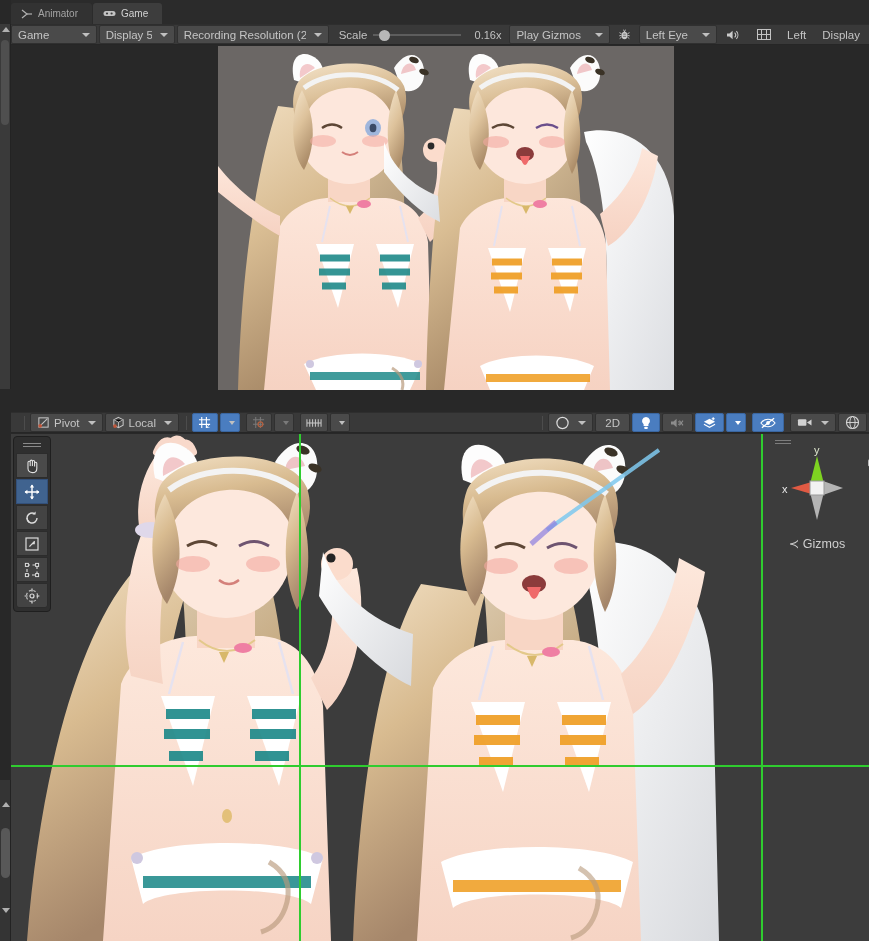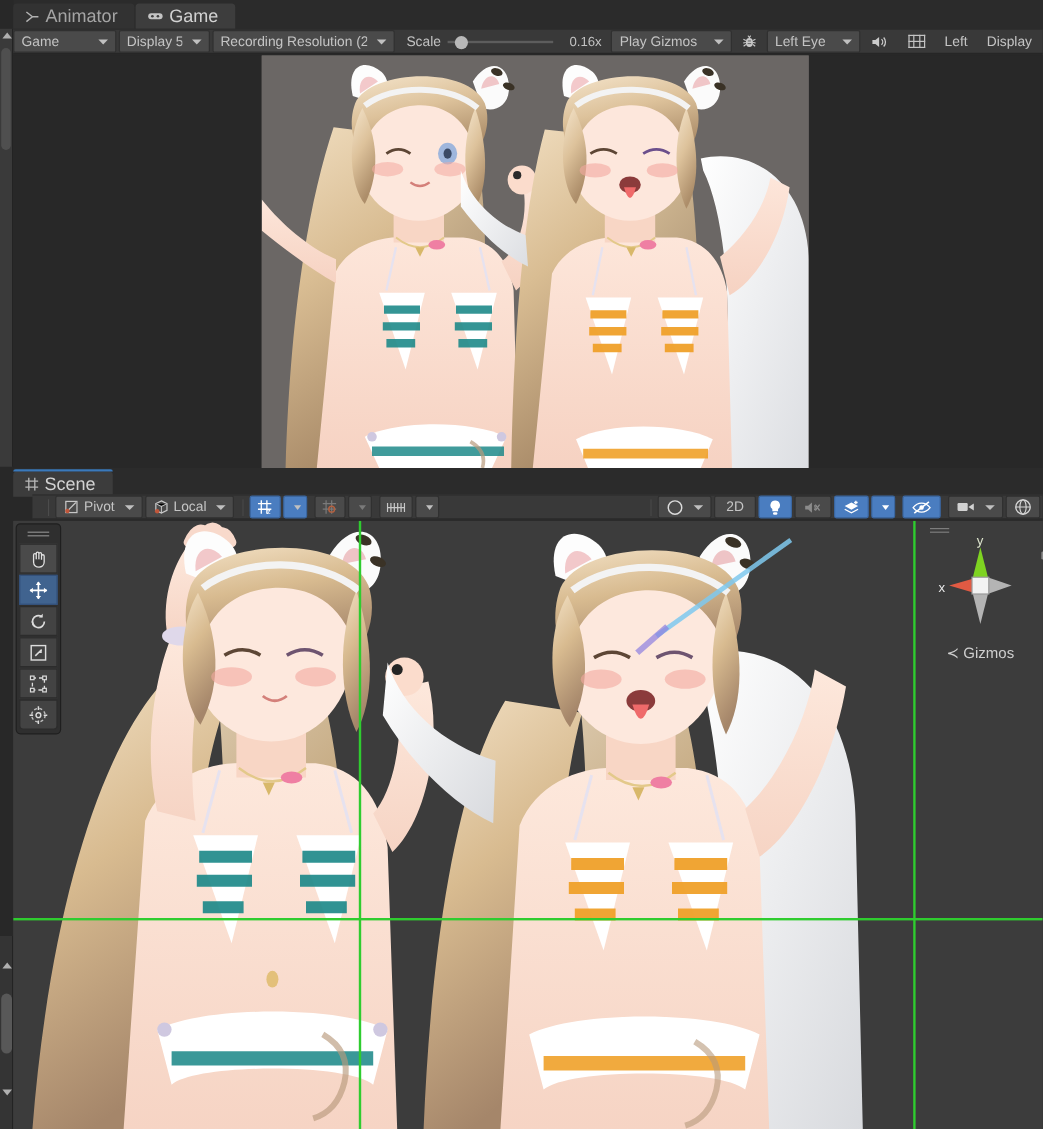--- a/index.html
+++ b/index.html
@@ -46,41 +46,41 @@
   }
 
   
   .tabbar {
     position: absolute; left: 11px; right: 0; height: 24px;
     background: #2b2b2b; display: flex; align-items: flex-end;
   }
   .tabbar.game { top: 0; left: 11px; }
   .tab {
     height: 21px; display: flex; align-items: center; gap: 5px;
-    padding: 0 14px 0 10px; font-size: 15px; color: #b9b9b9;
+    padding: 0 14px 0 10px; font-size: 10px; color: #b9b9b9;
     background: #353535; border-radius: 3px 3px 0 0; position: relative;
     cursor: pointer; margin-right: 1px; white-space: nowrap;
   }
   .tab.inactive { background: #323232; color: #a4a4a4; }
   .tab.active { background: #3d3d3d; color: #d2d2d2; }
   .tab.active.scene { background: #3c3c3c; }
   .tab.active.scene::before {
     content:''; position: absolute; left: 0; right: 0; top: -2px; height: 2px;
     background: #3a79bb; border-radius: 2px 2px 0 0;
   }
   .tab .ticon { font-size: 10px; opacity: .92; display: flex; align-items: center; }
 
   
   .toolbar {
     position: absolute; left: 11px; right: 0; height: 21px;
     background: #393939; display: flex; align-items: center;
     border-top: 1px solid #2e2e2e; border-bottom: 1px solid #262626;
   }
   .toolbar.game { top: 24px; }
-  .toolbar.scene { top: 412px; padding-left: 8px; margin-left: 16px; }
+  .toolbar.scene { top: 412px; padding-left: 8px; }
 
   .tb-btn {
     height: 19px; display: flex; align-items: center; gap: 4px;
     padding: 0 6px; font-size: 11.5px; color: #c4c4c4;
     background: #4a4a4a; border: 1px solid #303030; border-radius: 2px;
     margin-right: 2px; cursor: pointer; white-space: nowrap;
     user-select: none;
   }
   .tb-btn.plain { background: transparent; border-color: transparent; }
   .tb-btn.on { background: #4a7dc0; border-color: #3a66a0; color: #fff; }
@@ -416,30 +416,20 @@
           <path d="M116 216 h30 M115 230 h31 M118 244 h24" stroke="#f0a12a" stroke-width="7" opacity=".95"></path>
           <path d="M58 200 L66 160 M144 200 L136 160" stroke="#e6e2ef" stroke-width="2" fill="none"></path>
 
           <path d="M44 320 C70 306 130 306 158 320 L148 344 L54 344 Z" fill="#ffffff"></path>
           <path d="M50 332 h104" stroke="#f0a12a" stroke-width="8" opacity=".9"></path>
         </g>
       </svg>
     </div>
   </div>
 
-  <div class="tabbar" style="top:390px">
-    <div class="tab active scene">
-      <span class="ticon">
-        <svg width="11" height="11" viewBox="0 0 11 11">
-            <path d="M3 0v11M8 0v11M0 3h11M0 8h11" stroke="#c3c3c3" stroke-width="1.1"></path>
-          </svg>
-      </span>
-      <span>Scene</span>
-    </div>
-  </div>
 
   <div class="toolbar scene">
     <div class="sep"></div>
     <div class="tb-btn">
       <span class="ico">
         <svg width="13" height="13" viewBox="0 0 14 14">
             <rect x="2" y="2" width="10" height="10" fill="none" stroke="#c7c7c7" stroke-width="1.1"></rect>
             <path d="M3 11 11 3" stroke="#c7c7c7" stroke-width="1.1"></path>
             <circle cx="3.4" cy="10.6" r="2" fill="#c0563a"></circle>
           </svg>

